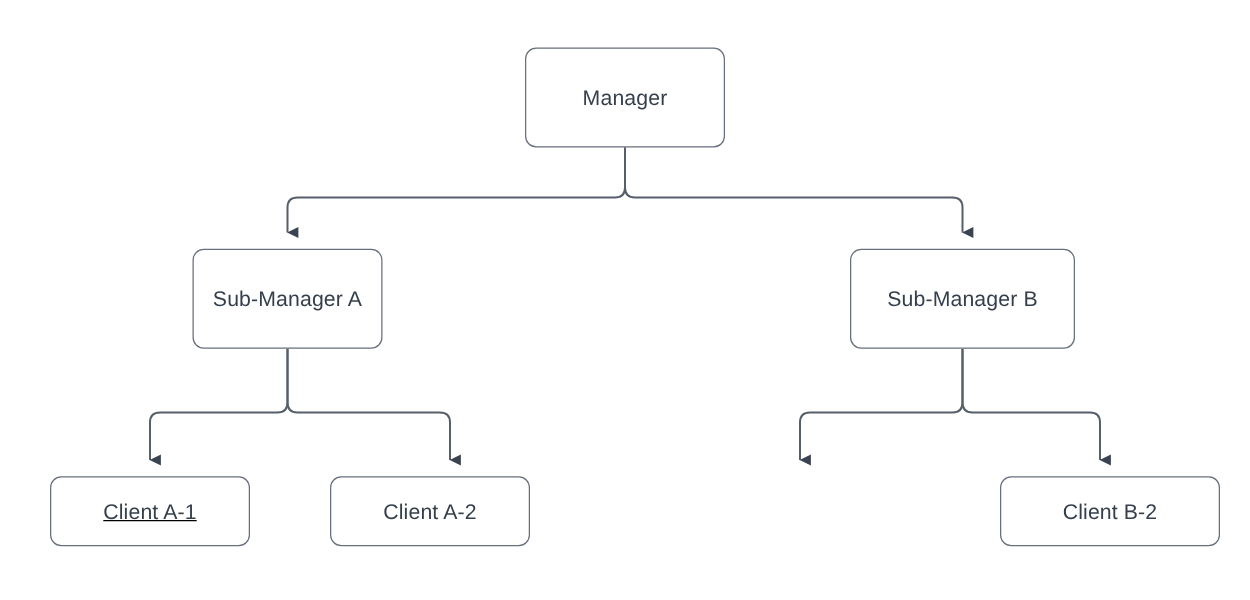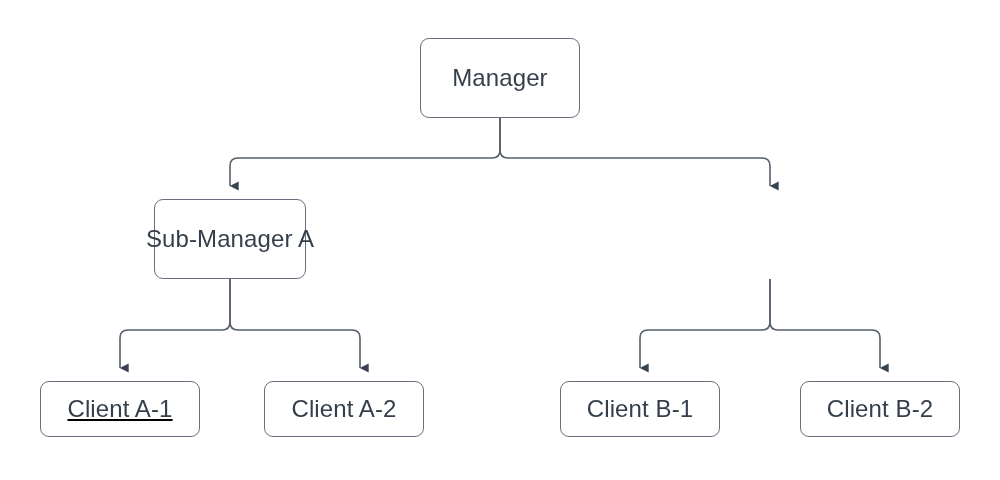--- a/index.html
+++ b/index.html
@@ -33,33 +33,33 @@
     display: flex;
     align-items: center;
     justify-content: center;
     background: #ffffff;
     border: 1.6px solid #68707d;
     border-radius: 9px;
     z-index: 2;
   }
   .node-label {
     font-family: "Liberation Sans", sans-serif;
-    font-size: 24px;
+    font-size: 17px;
     line-height: 1;
     color: #353f4c;
     white-space: nowrap;
     letter-spacing: 0.1px;
   }
   .node-root  { left: 420px; top: 38px;  width: 160px; height: 80px; }
   .node-mid-a { left: 154px; top: 199px; width: 152px; height: 80px; }
   .node-mid-b { left: 680px; top: 199px; width: 180px; height: 80px; }
   .node-leaf-a1 { left: 40px;  top: 381px; width: 160px; height: 56px; text-decoration: underline; }
   .node-leaf-a2 { left: 264px; top: 381px; width: 160px; height: 56px; }
   .node-leaf-b1 { left: 560px; top: 381px; width: 160px; height: 56px; }
-  .node-leaf-b2 { left: 800px; top: 381px; width: 160px; height: 56px; }
+  .node-leaf-b2 { left: 800px; top: 381px; width: 176px; height: 56px; }
 </style>
 </head>
 <body>
 
 <div id="diagram-canvas">
 
   <svg id="connector-layer" viewBox="0 0 1000 480" width="1000" height="480" aria-hidden="true">
     <defs>
       <marker id="arrow-down" viewBox="0 0 12 12" refX="6" refY="10.5" markerWidth="11" markerHeight="11" orient="auto-start-reverse" markerUnits="userSpaceOnUse">
         <path d="M 1.2 1 L 10.8 1 L 6 10.8 Z" fill="#3a4450"></path>
@@ -83,30 +83,30 @@
   </svg>
 
   <div class="node node-root">
     <span class="node-label">Manager</span>
   </div>
 
   <div class="node node-mid-a">
     <span class="node-label">Sub-Manager A</span>
   </div>
 
+  <div class="node node-mid-b">
+    <span class="node-label">Sub-Manager B</span>
+  </div>
 
   <div class="node node-leaf-a1">
     <span class="node-label">Client A-1</span>
   </div>
 
   <div class="node node-leaf-a2">
     <span class="node-label">Client A-2</span>
   </div>
 
-  <div class="node node-leaf-b1">
-    <span class="node-label">Client B-1</span>
-  </div>
 
   <div class="node node-leaf-b2">
     <span class="node-label">Client B-2</span>
   </div>
 
 </div>
 
 </body></html>

